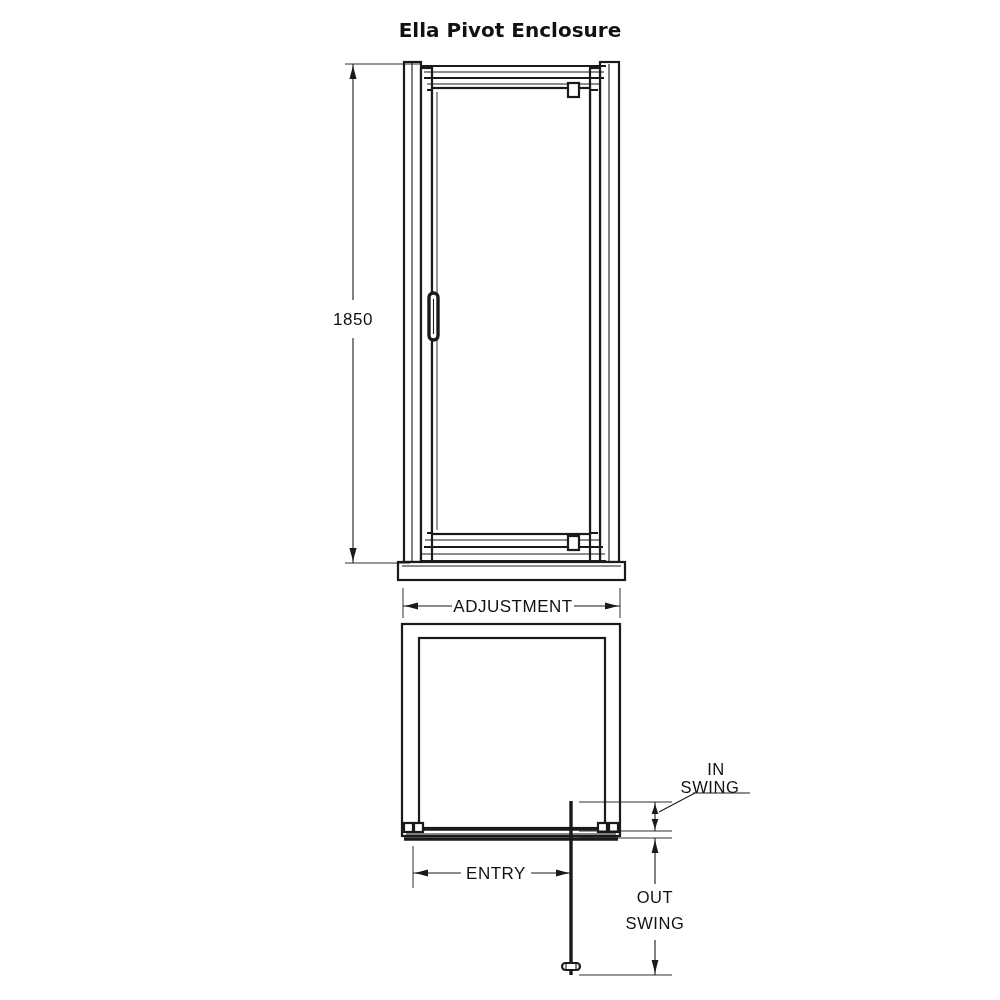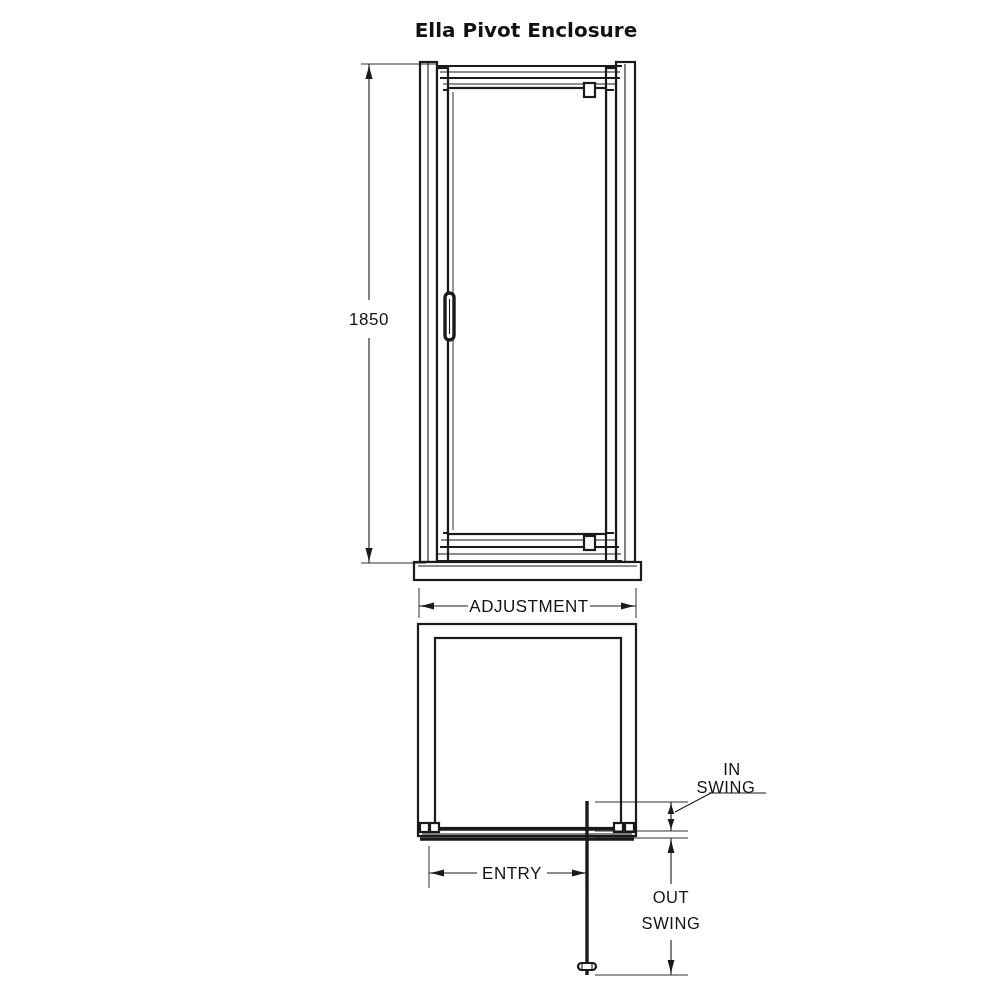--- a/index.html
+++ b/index.html
@@ -9,21 +9,21 @@
   }
   body {
     width: 1000px;
     height: 1000px;
     font-family: "Liberation Sans", sans-serif;
     overflow: hidden;
     position: relative;
   }
   #drawing-root {
     position: absolute;
-    top: 0; left: 16px;
+    top: 0; left: 0;
     width: 948px;
     height: 1000px;
   }
   svg { display: block; }
   .ln { stroke: #1a1a1a; fill: none; }
   .thin { stroke-width: 1.1; }
   .med  { stroke-width: 2.2; }
   .thick{ stroke-width: 3.4; }
   .hair { stroke-width: 0.9; }
   .fillw { fill: #ffffff; }

